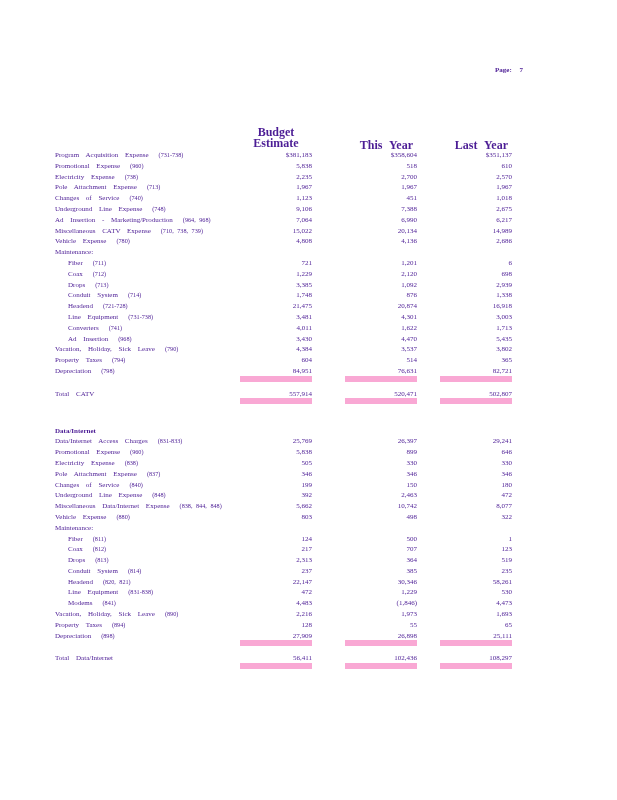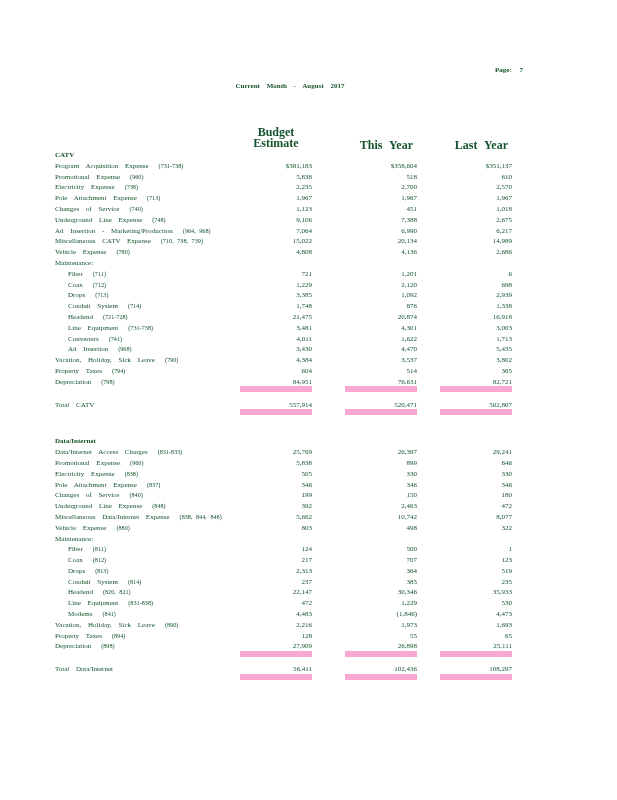--- a/index.html
+++ b/index.html
@@ -1,18 +1,18 @@
 <!DOCTYPE html>
 <html><head>
 <meta charset="utf-8">
 <style>
   html,body{margin:0;padding:0;background:#ffffff;}
   .page{
     position:relative;width:617px;height:800px;background:#ffffff;
-    font-family:"Liberation Serif","DejaVu Serif",serif;color:#14532d;
+    font-family:"Liberation Serif","DejaVu Serif",serif;color:#4c1d95;
     overflow:hidden;
   }
   .page-num{
     position:absolute;top:66px;left:495px;font-size:7px;font-weight:bold;
     white-space:nowrap;word-spacing:6px;
   }
   .doc-header{
     position:absolute;top:81px;left:55px;width:470px;text-align:center;
     font-size:7px;font-weight:bold;line-height:10.8px;word-spacing:5px;white-space:nowrap;
   }
@@ -44,35 +44,33 @@
 <body>
 
 <div class="page">
 
   <div class="page-num">
     <span>Page:</span>
     <span>7</span>
   </div>
 
   <div class="doc-header">
-    <div>Current Month - August 2017</div>
   </div>
 
   <div class="col-headers">
     <div class="hdr hdr-budget">
       <div>Budget</div>
       <div>Estimate</div>
     </div>
     <div class="hdr hdr-ty">This Year</div>
     <div class="hdr hdr-ly">Last Year</div>
   </div>
 
   <div class="report-body">
       <div class="section">
-        <div class="section-title">CATV</div>
         <div class="row">
           <span class="lbl">Program Acquisition Expense<span class="code">(731-738)</span></span>
           <span class="cell col-budget">$381,183</span>
           <span class="cell col-ty">$358,604</span>
           <span class="cell col-ly">$351,137</span>
         </div>
         <div class="row">
           <span class="lbl">Promotional Expense<span class="code">(960)</span></span>
           <span class="cell col-budget">5,838</span>
           <span class="cell col-ty">518</span>
@@ -276,21 +274,21 @@
         <div class="row">
           <span class="lbl indent">Conduit System<span class="code">(814)</span></span>
           <span class="cell col-budget">237</span>
           <span class="cell col-ty">385</span>
           <span class="cell col-ly">235</span>
         </div>
         <div class="row">
           <span class="lbl indent">Headend<span class="code">(820, 821)</span></span>
           <span class="cell col-budget">22,147</span>
           <span class="cell col-ty">30,346</span>
-          <span class="cell col-ly">35,933</span>
+          <span class="cell col-ly">58,261</span>
         </div>
         <div class="row">
           <span class="lbl indent">Line Equipment<span class="code">(831-838)</span></span>
           <span class="cell col-budget">472</span>
           <span class="cell col-ty">1,229</span>
           <span class="cell col-ly">530</span>
         </div>
         <div class="row">
           <span class="lbl indent">Modems<span class="code">(841)</span></span>
           <span class="cell col-budget">4,483</span>

